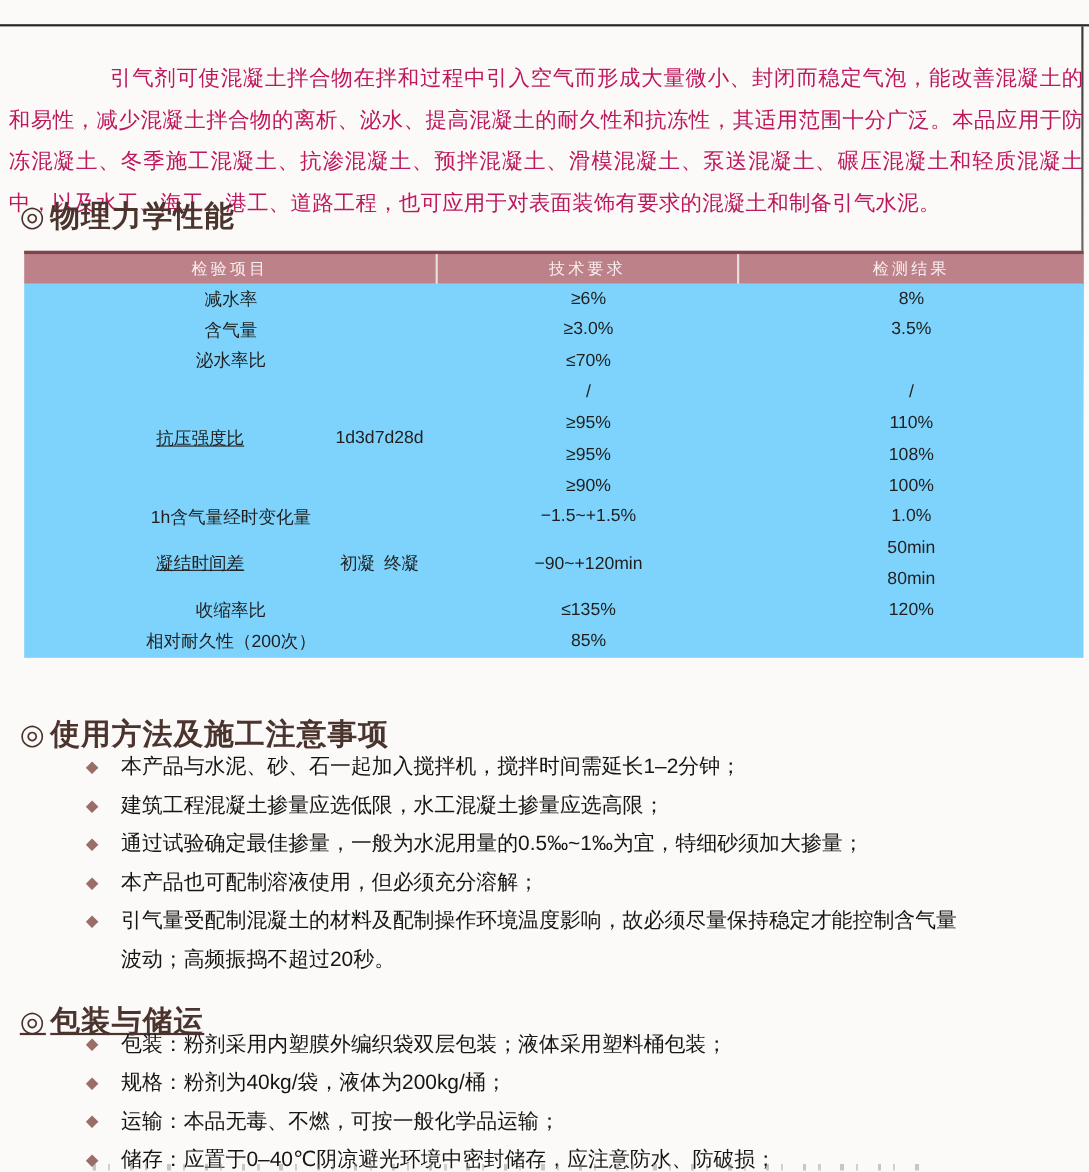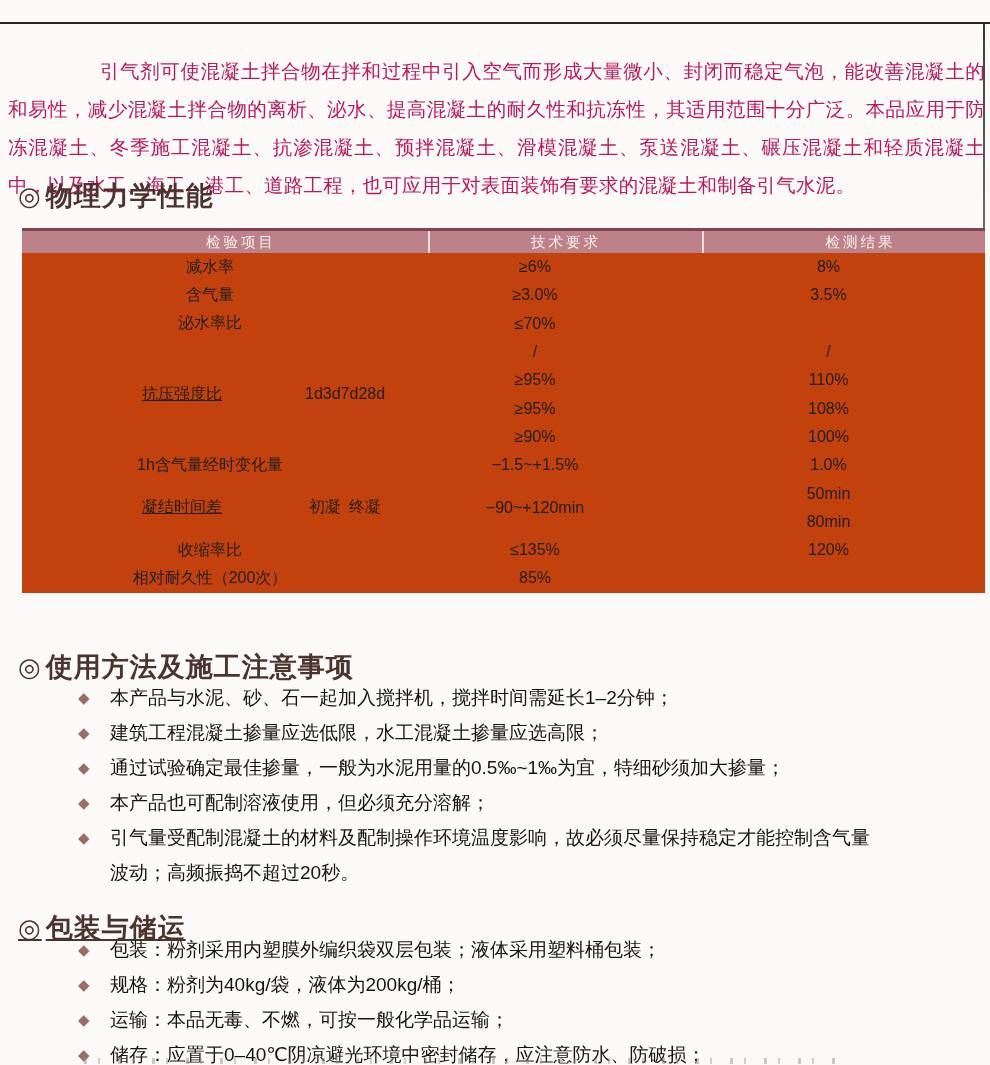--- a/index.html
+++ b/index.html
@@ -43,34 +43,33 @@
     font-size:26px;
     margin-right:4px;color:#4b342e;
   }
   
   .ptable{
     position:absolute;left:22px;top:228px;width:963px;
     font-size:16px;
   }
   .thead{
     display:grid;grid-template-columns:376px 274px 313px;
-    height:25px;
+    height:30px;
     background:#bd8289;
     border-top:3px solid #7d454d;
     box-sizing:border-box;
-    padding-left:32px;
   }
   .thead .hcell{
     display:flex;align-items:center;justify-content:center;
     color:#f6eff0;font-size:14.5px;letter-spacing:3px;
     border-right:2px solid #e6dfdd;
     box-sizing:border-box;
   }
   .thead .hcell:last-child{border-right:none;}
-  .tbody{background:#c2410c;}
+  .tbody{background:#7dd3fc;}
   .trow{
     display:grid;grid-template-columns:376px 274px 313px;
     height:28.3px;
   }
   .trow.group4{height:113.2px;}
   .trow.group2{height:56.6px;}
   .cell{
     display:flex;align-items:center;justify-content:center;
     color:#1f1f1f;
   }

